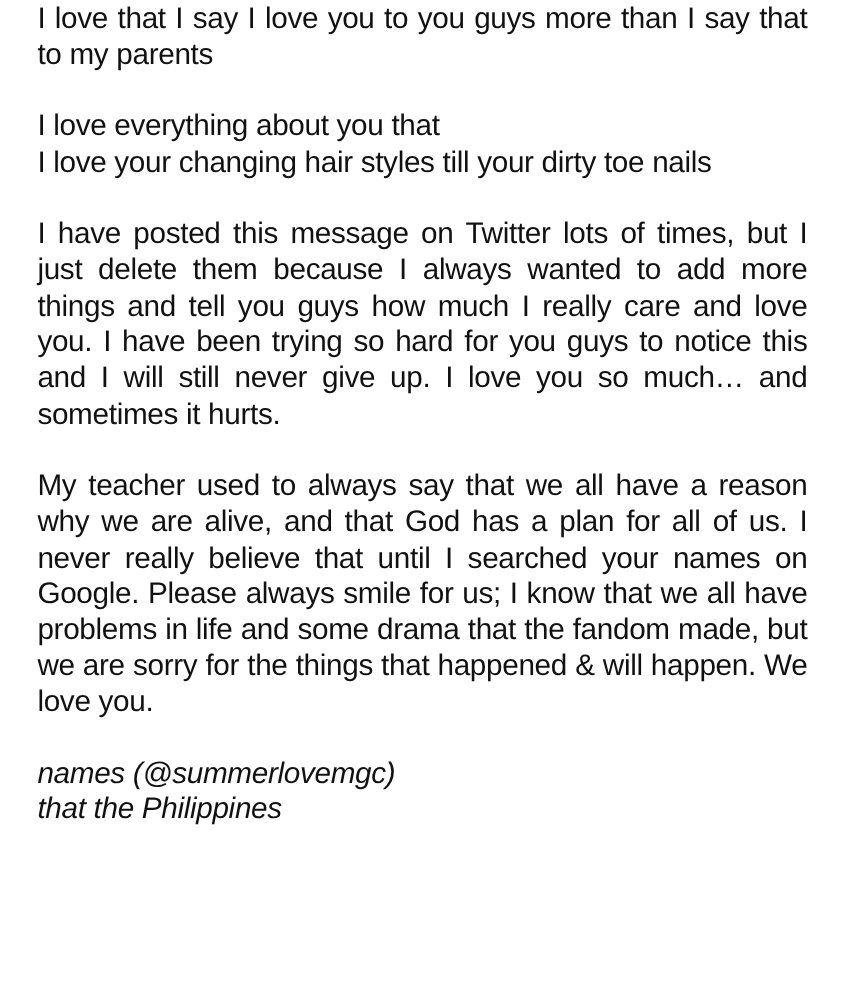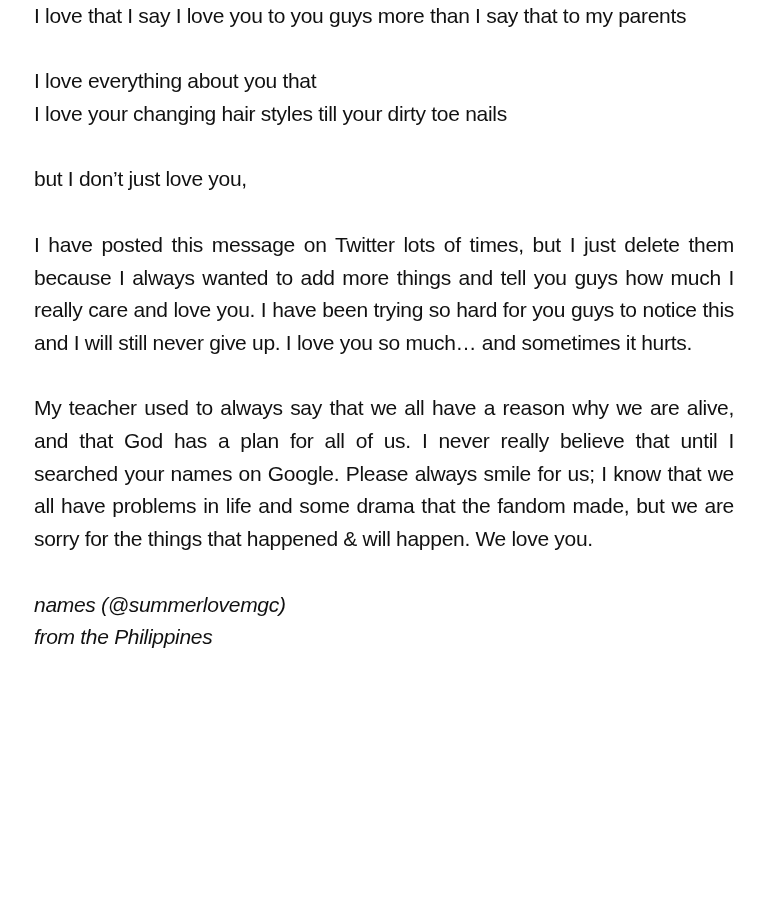--- a/index.html
+++ b/index.html
@@ -1,38 +1,37 @@
 <!DOCTYPE html>
 <html><head>
 <meta charset="utf-8">
 <style>
   html, body { margin: 0; padding: 0; background: #ffffff; }
   body { width: 768px; height: 908px; overflow: hidden; }
   .doc {
     position: absolute; left: 34px; top: 0; width: 700px;
     font-family: "Liberation Sans", sans-serif;
-    font-size: 21px; line-height: 32.7px; color: #111111;
+    font-size: 27px; line-height: 32.7px; color: #111111;
     letter-spacing: -0.3px;
   }
   .para { margin: 0 0 32.7px 0; }
   .para.just { text-align: justify; }
   .line { display: block; }
   .sig { font-style: italic; margin: 0; }
 </style>
 </head>
 <body>
 
 <div class="doc">
   <p class="para just">
     <span class="line">I love that I say I love you to you guys more than I say that to my parents</span>
   </p>
   <p class="para">
     <span class="line">I love everything about you that</span>
     <span class="line">I love your changing hair styles till your dirty toe nails</span>
   </p>
   <p class="para">
-    <span class="line">but I don’t just love you,</span>
   </p>
   <p class="para just">I have posted this message on Twitter lots of times, but I just delete them because I always wanted to add more things and tell you guys how much I really care and love you. I have been trying so hard for you guys to notice this and I will still never give up. I love you so much… and sometimes it hurts.</p>
   <p class="para just">My teacher used to always say that we all have a reason why we are alive, and that God has a plan for all of us. I never really believe that until I searched your names on Google. Please always smile for us; I know that we all have problems in life and some drama that the fandom made, but we are sorry for the things that happened &amp; will happen. We love you.</p>
   <p class="sig">names (@summerlovemgc)</p>
-  <p class="sig">from the Philippines</p>
+  <p class="sig">that the Philippines</p>
 </div>
 
 </body></html>

